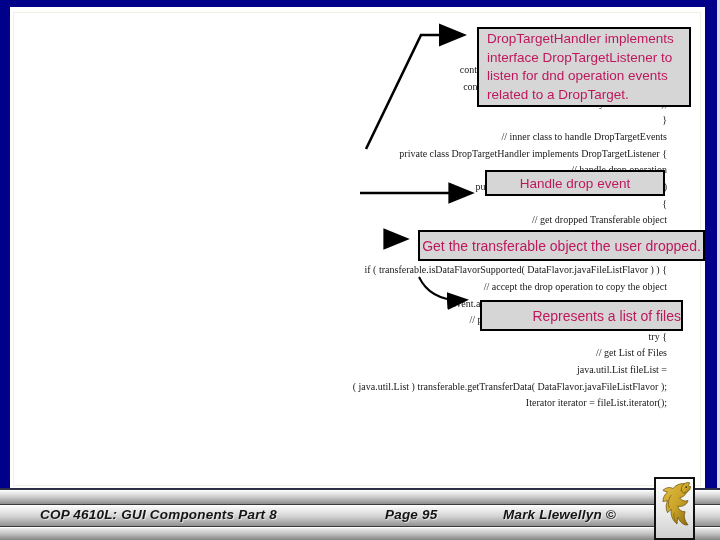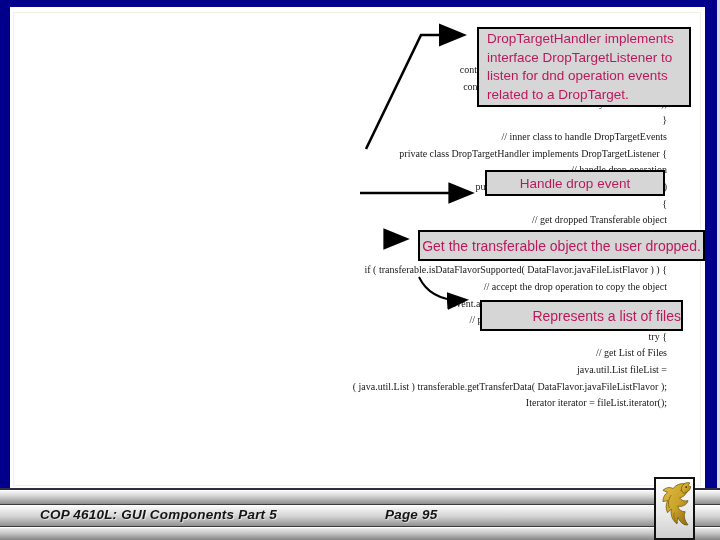--- a/index.html
+++ b/index.html
@@ -130,22 +130,23 @@
   </defs>
   <polyline points="366,149 421,35 462,35" fill="none" stroke="#000" stroke-width="2.6" marker-end="url(#ah)"></polyline>
   <line x1="360" y1="193" x2="470" y2="193" stroke="#000" stroke-width="2.4" marker-end="url(#ah)"></line>
   <line x1="392" y1="239" x2="405" y2="239" stroke="#000" stroke-width="2.4" marker-end="url(#ah)"></line>
   <path d="M419,277 Q431,302 465,300" fill="none" stroke="#000" stroke-width="2" marker-end="url(#ah)"></path>
 </svg>
 
 <div class="abs" id="footer">
   <div class="band" id="band-1"></div>
   <div class="band" id="band-2">
-    <span class="footer-text" id="footer-course">COP 4610L: GUI Components Part 5</span>
+    <span class="footer-text" id="footer-course">COP 4610L: GUI Components Part 8</span>
     <span class="footer-text" id="footer-page">Page 95</span>
+    <span class="footer-text" id="footer-author">Mark Llewellyn ©</span>
   </div>
   <div class="band" id="band-3"></div>
 </div>
 
 <div class="abs" id="logo-box">
   <svg width="34" height="54" viewBox="0 0 36 58">
     <defs>
       <linearGradient id="gold" x1="0" y1="0" x2="1" y2="1">
         <stop offset="0" stop-color="#e3bc45"></stop>
         <stop offset="0.55" stop-color="#c9a227"></stop>

